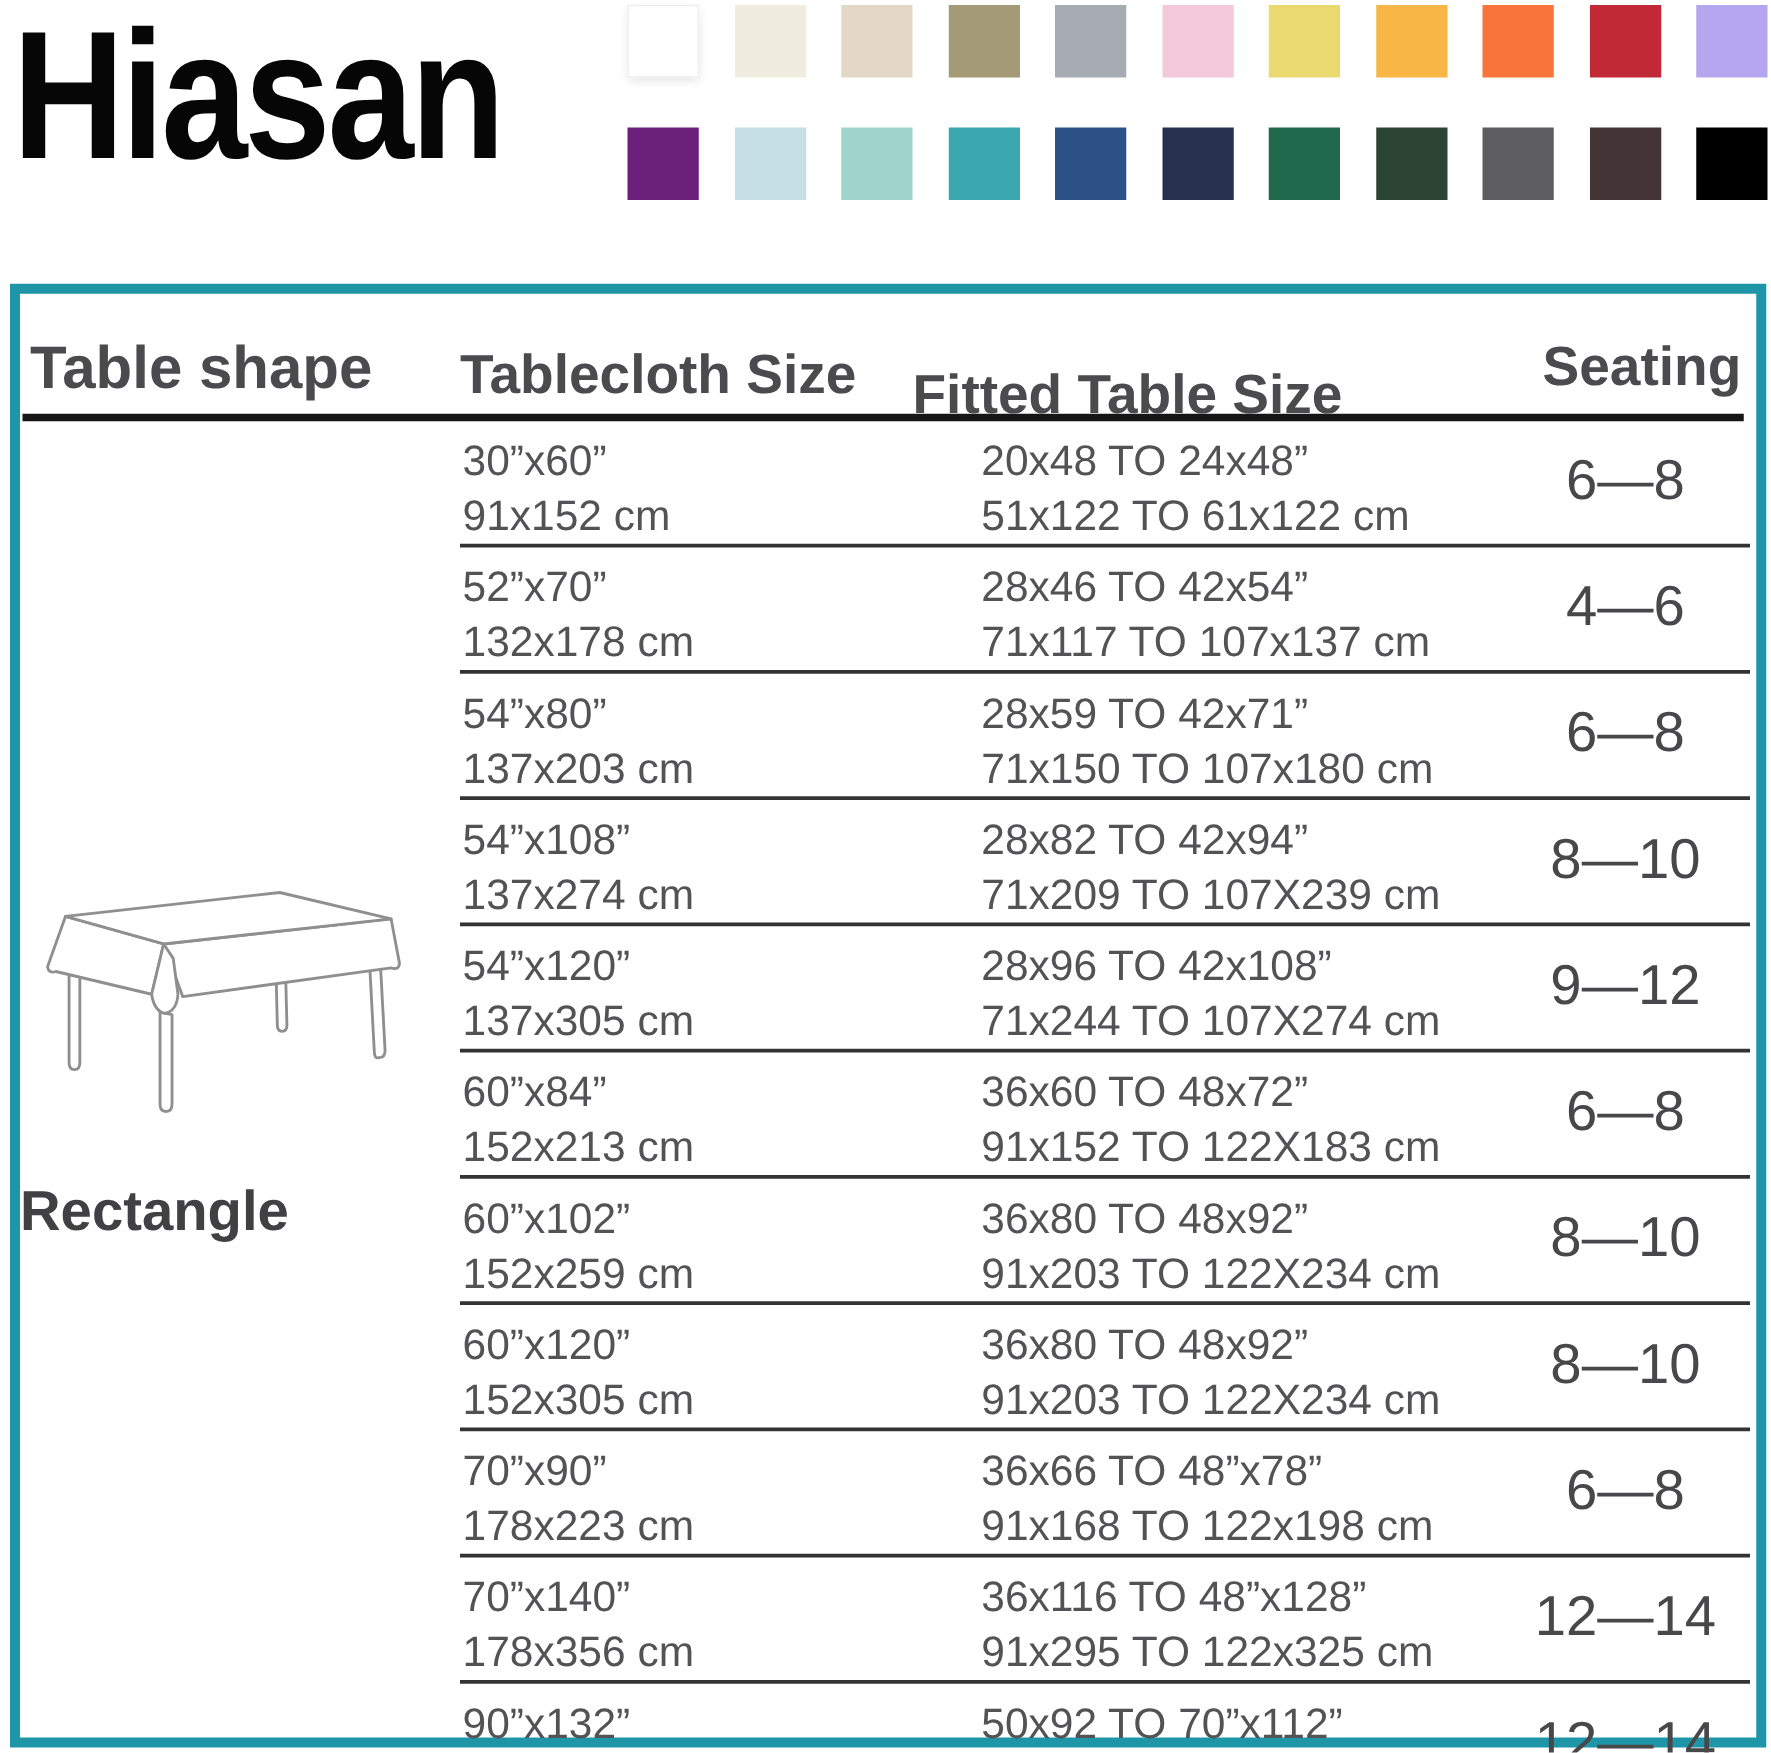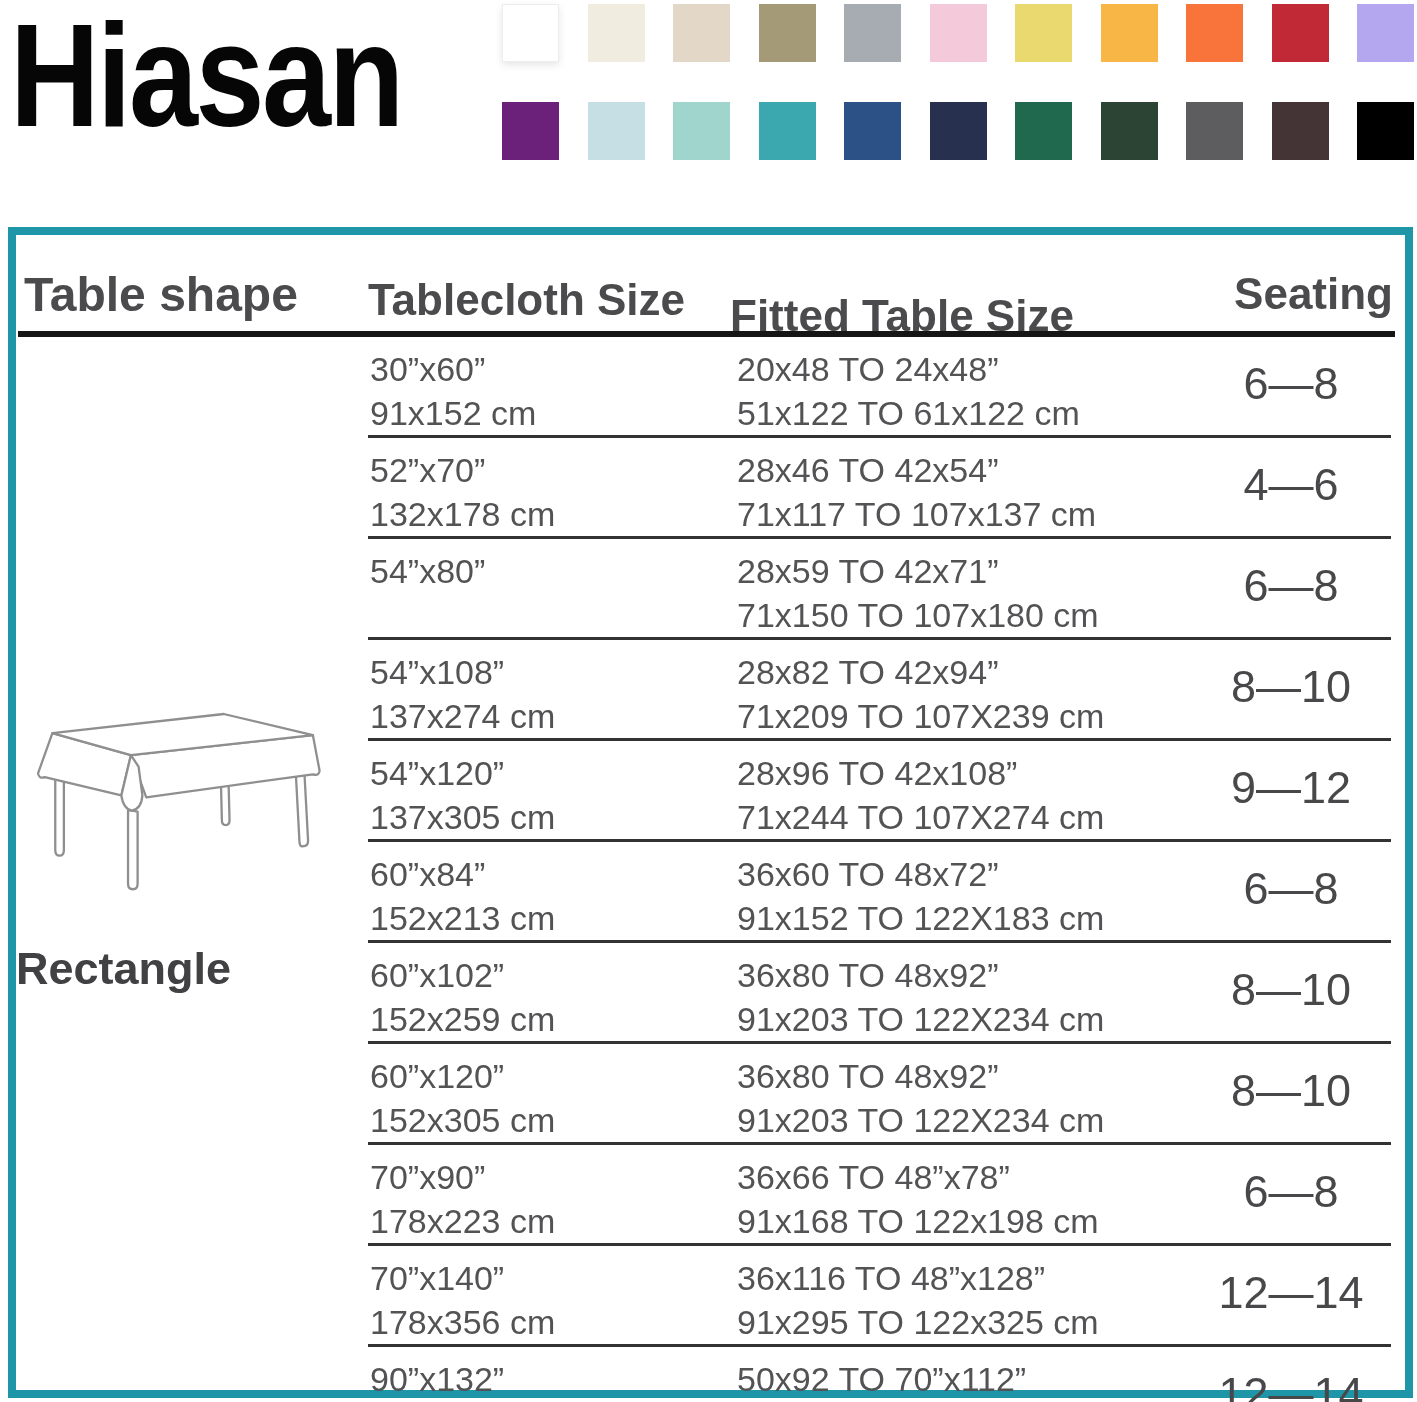--- a/index.html
+++ b/index.html
@@ -65,21 +65,21 @@
     align-items:flex-start; justify-content:center;
   }
   .shape-graphic { width:316px; height:212px; margin-top:-46px; }
   .shape-label {
     margin-top:44px;
     font-size:45px; font-weight:bold; color:#414143;
   }
 
   
   .rows-col { flex:1; display:flex; flex-direction:column; margin-right:14px; }
-  .row { flex:1; display:grid; grid-template-columns:367px 1fr 200px; }
+  .row { flex:1; display:grid; grid-template-columns:367px 1fr 200px;gap:48px; }
   .row + .row { border-top:3px solid #333333; }
   .cell { padding:10px 0 0 2px; color:#535355; font-size:34px; line-height:44px; }
   .cell .line { white-space:nowrap; }
   .seat-cell {
     display:flex; align-items:center; justify-content:center;
     font-size:45px; color:#48484a; padding:0 0 4px 0;
   }
 </style>
 </head>
 <body>
@@ -168,20 +168,21 @@
             </div>
             <div class="cell">
               <div class="line">28x46 TO 42x54”</div>
               <div class="line">71x117 TO 107x137 cm</div>
             </div>
             <div class="seat-cell">4—6</div>
           </div>
           <div class="row">
             <div class="cell">
               <div class="line">54”x80”</div>
+              <div class="line">137x203 cm</div>
             </div>
             <div class="cell">
               <div class="line">28x59 TO 42x71”</div>
               <div class="line">71x150 TO 107x180 cm</div>
             </div>
             <div class="seat-cell">6—8</div>
           </div>
           <div class="row">
             <div class="cell">
               <div class="line">54”x108”</div>

